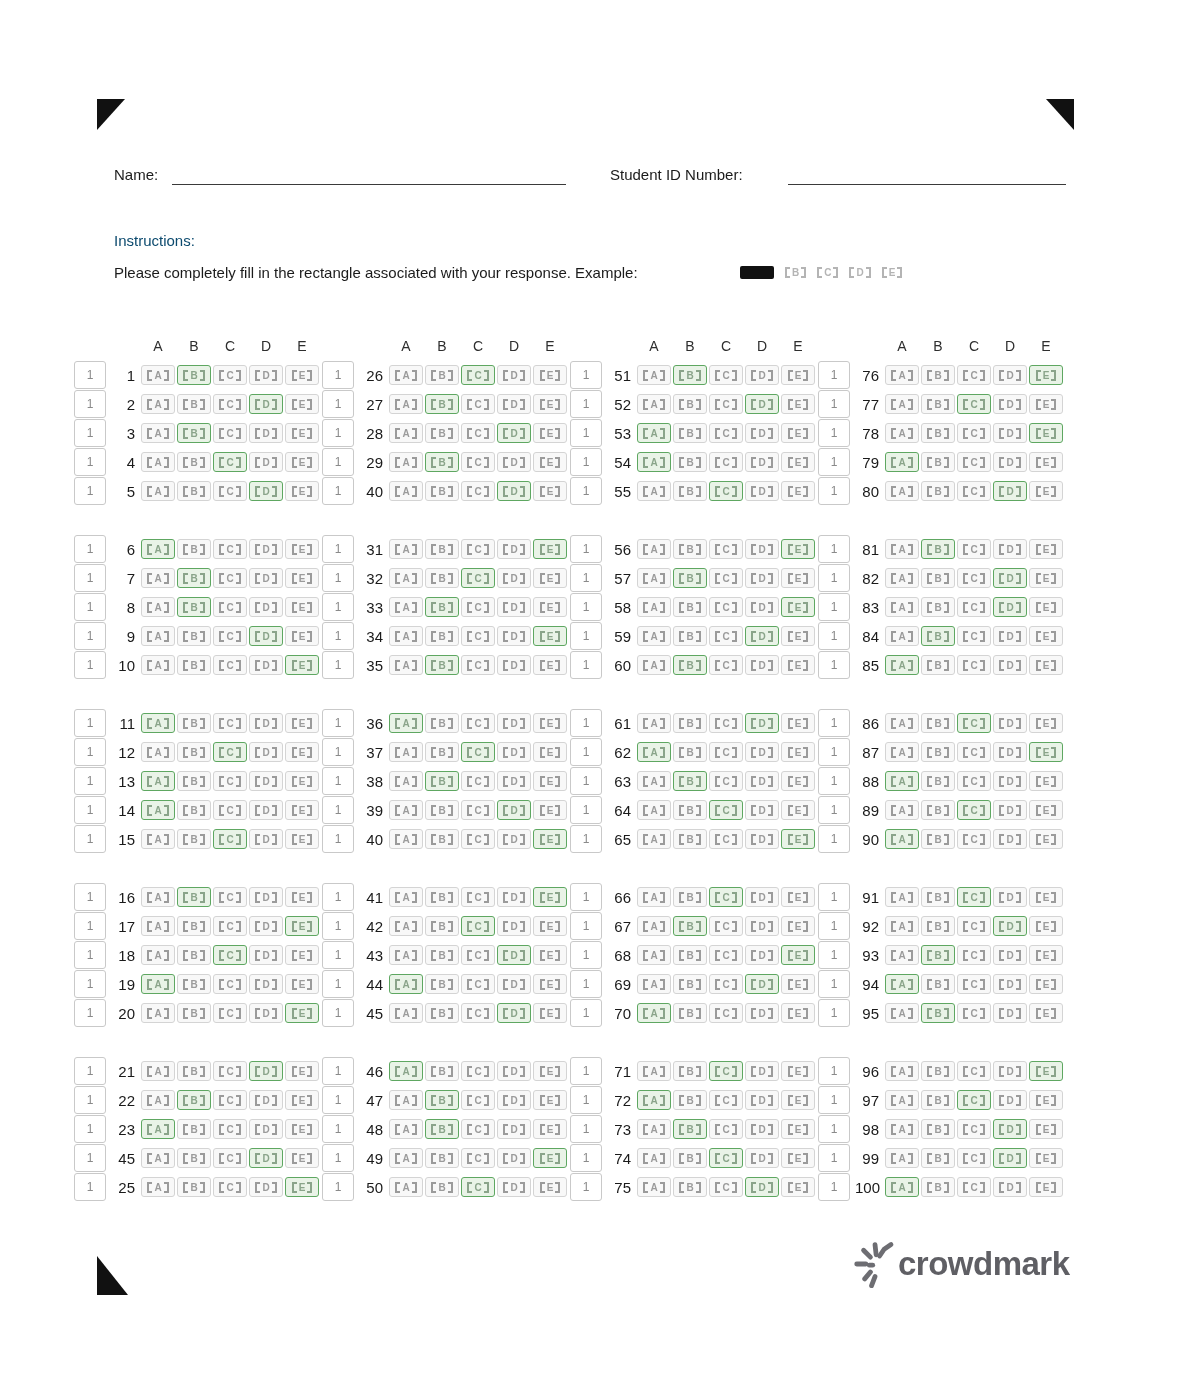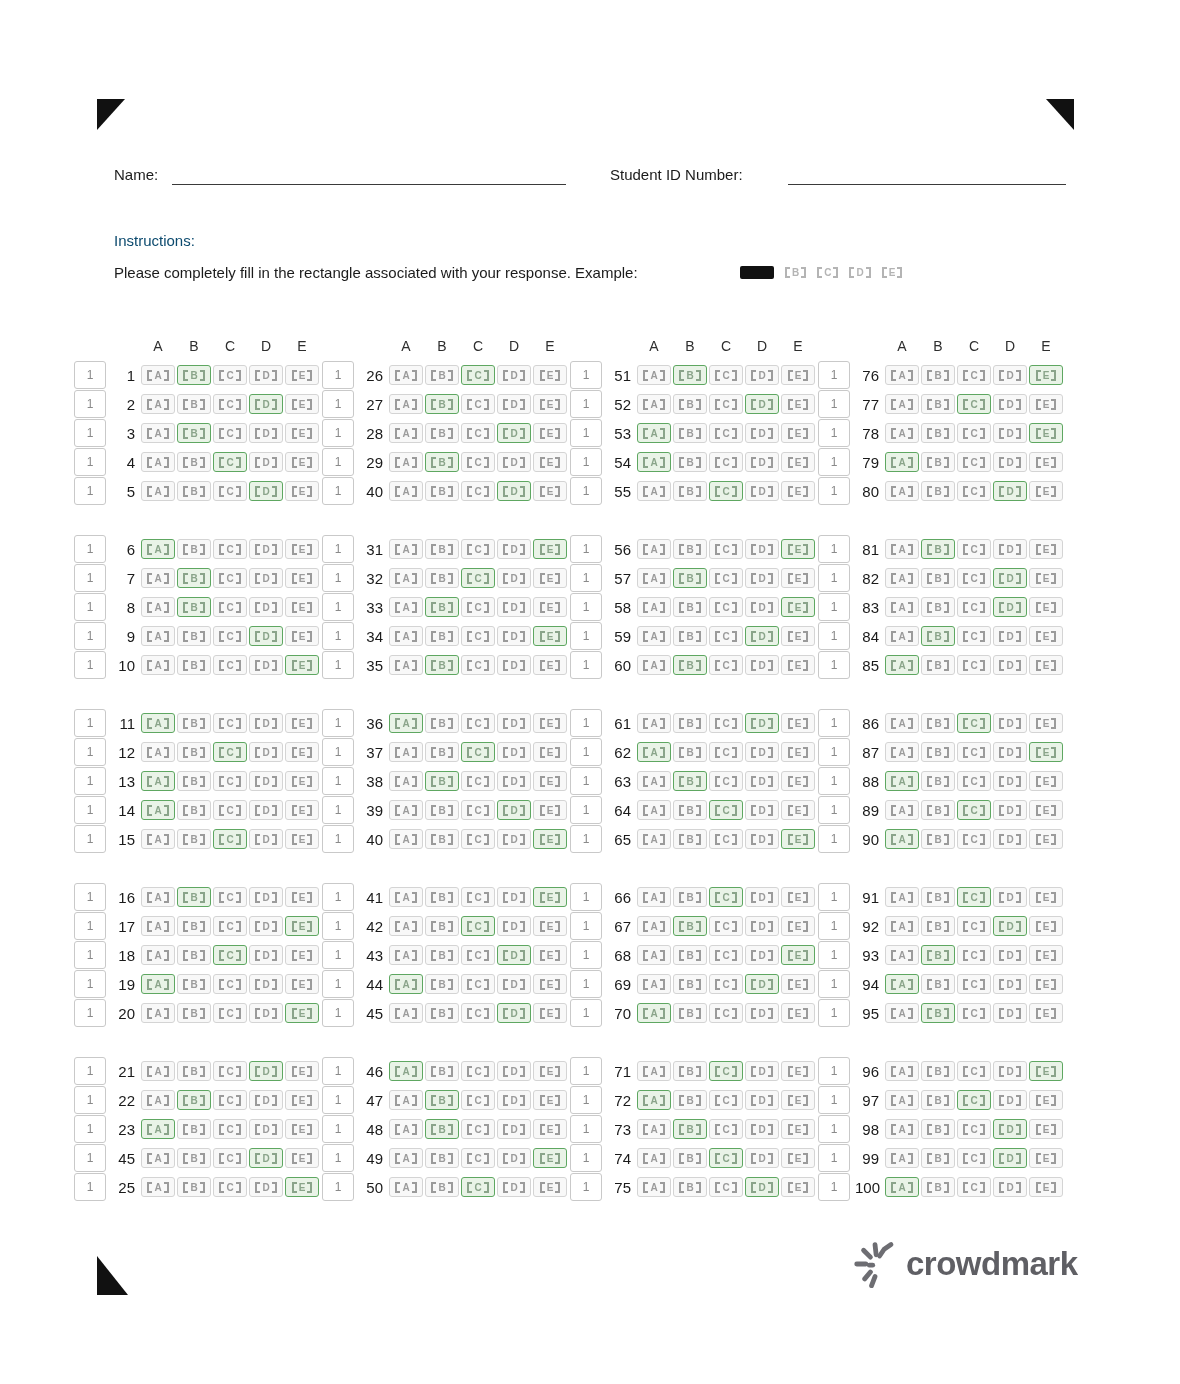--- a/index.html
+++ b/index.html
@@ -51,21 +51,21 @@
   .opts { display:flex; gap:2px; }
   .bubble {
     width:34px; height:20px; border:1px solid #d4d4d4; background:#f8f8f8; border-radius:3px;
     display:flex; align-items:center; justify-content:center; color:#9b9b9b;
   }
   .bubble.sel { border:1.5px solid #5ea761; background:#e9f3e7; color:#8aa48a; }
   .hdr-row .hspace { visibility:hidden; }
   .hcell { width:34px; margin-right:2px; text-align:center; font-size:14px; color:#2e2e2e; }
 
   
-  .logo { position:absolute; left:852px; top:1240px; display:flex; align-items:center; gap:8px; }
+  .logo { position:absolute; left:852px; top:1240px; display:flex; align-items:center; }
   .logo-text { font-size:33px; font-weight:700; color:#5f5f64; letter-spacing:-0.5px; }
 </style>
 </head>
 <body>
 
 <div class="page">
 
   <div class="corner tl"></div>
   <div class="corner tr"></div>
   <div class="corner bl"></div>

